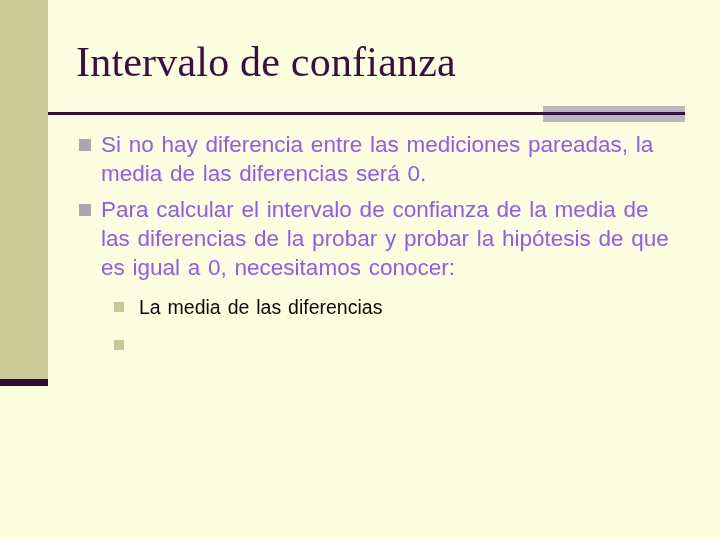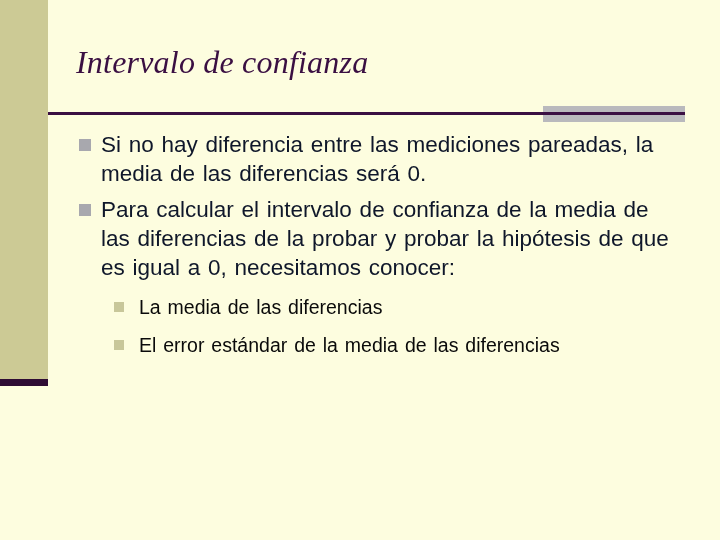--- a/index.html
+++ b/index.html
@@ -39,26 +39,25 @@
     background: #2e0c33;
   }
 
   
   .title {
     position: absolute;
     left: 76px;
     top: 38px;
     width: 600px;
     font-family: "Liberation Serif", serif;
-    font-size: 32px;
+    font-size: 42px;
     line-height: 48px;
     color: #3a0f42;
     letter-spacing: 0.2px;
     white-space: nowrap;
-    font-style: italic;
   }
 
   
   .rule-accent {
     position: absolute;
     left: 543px;
     top: 106px;
     width: 142px;
     height: 16px;
     background: #b9b9bd;
@@ -84,21 +83,21 @@
     list-style: none;
     margin: 0;
     padding: 0;
   }
   li.lvl1 {
     position: relative;
     padding-left: 23px;
     margin: 0 0 7px 0;
     font-size: 22.5px;
     line-height: 29px;
-    color: #0f172a;
+    color: #8b5cf6;
     word-spacing: 1.5px;
   }
   li.lvl1 > .bullet-sq {
     position: absolute;
     left: 1px;
     top: 9px;
     width: 12px;
     height: 12px;
     background: #a8a8ae;
   }
@@ -155,18 +154,17 @@
 
     </ul>
 
     <ul class="level2">
       <li class="lvl2">
         <span class="bullet-sq-sm"></span>
         <span>La media de las diferencias</span>
       </li>
       <li class="lvl2">
         <span class="bullet-sq-sm"></span>
-        <span>El error estándar de la media de las diferencias</span>
       </li>
     </ul>
   </div>
 
 </div>
 
 </body></html>

